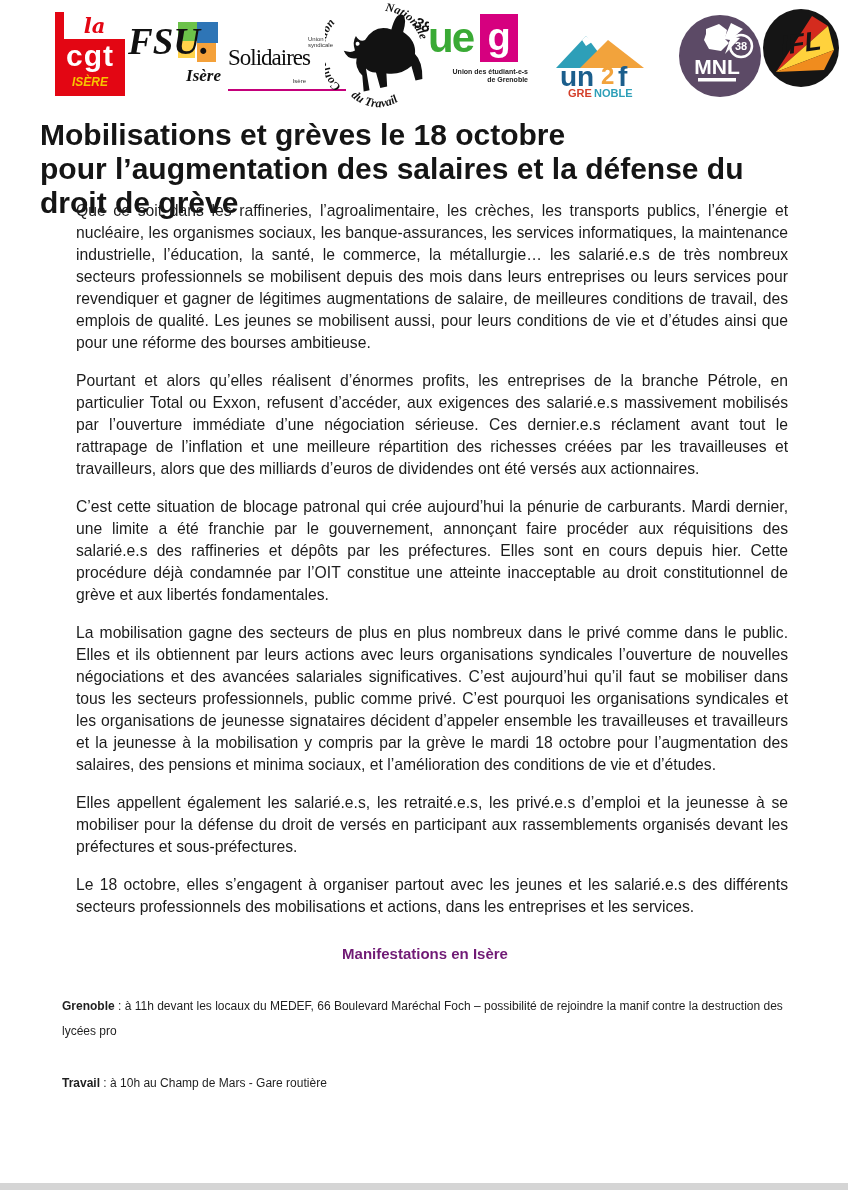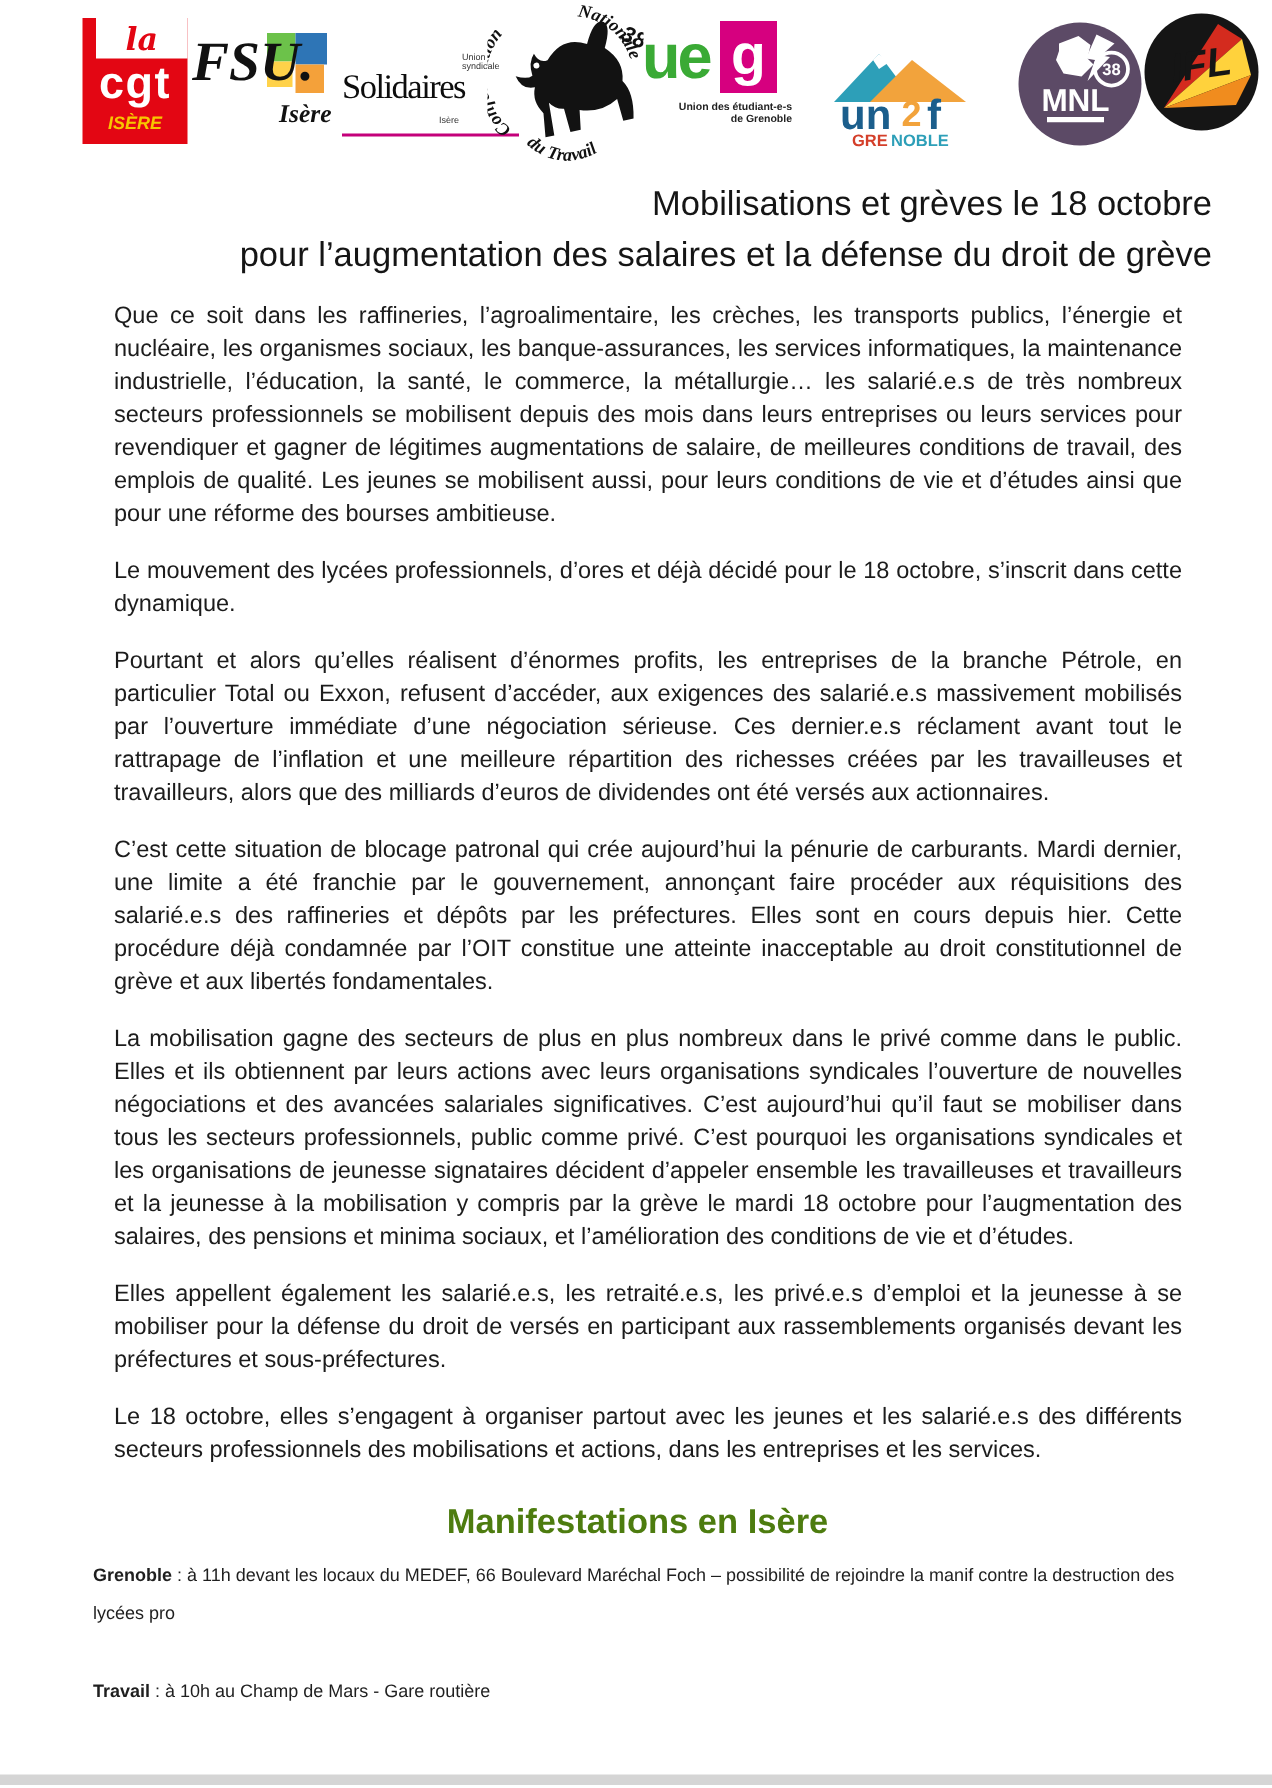--- a/index.html
+++ b/index.html
@@ -79,33 +79,33 @@
   .unef { left:546px; top:26px; width:120px; height:74px; }
 
   
   .mnl { left:678px; top:14px; width:84px; height:84px; }
 
   
   .ifl { left:762px; top:8px; width:78px; height:80px; }
 
   
   .doc-title {
-    position:absolute; left:40px; top:118px; width:768px; text-align:right;
-    font-weight:normal; font-size:23px; line-height:34px; color:#151515;
+    position:absolute; left:40px; top:118px; width:768px; text-align:left;
+    font-weight:bold; font-size:30px; line-height:34px; color:#151515;
   }
 
   
   .content { position:absolute; left:62px; top:200px; width:726px; }
   .content p {
     margin:0 0 16px 14px; text-align:justify;
     font-size:15.7px; line-height:22px; color:#1c1c1c;
   }
   .section-heading {
-    text-align:center; font-weight:bold; font-size:23px; line-height:32px;
-    color:#4d7c0f; margin:20px 0 8px 0;
+    text-align:center; font-weight:bold; font-size:15px; line-height:32px;
+    color:#701a75; margin:20px 0 24px 0;
   }
   .event { font-size:12px; line-height:25px; margin-bottom:27px; text-align:left; }
   .event .city { font-weight:bold; }
 
   
   .bottom-bar { position:absolute; left:0; bottom:2px; width:848px; height:7px; background:#d5d5d5; }
 </style>
 </head>
 <body>
 
@@ -202,21 +202,20 @@
 
 </div>
 
 <div class="doc-title">
   <div>Mobilisations et grèves le 18 octobre</div>
   <div>pour l’augmentation des salaires et la défense du droit de grève</div>
 </div>
 
 <div class="content">
   <p>Que ce soit dans les raffineries, l’agroalimentaire, les crèches, les transports publics, l’énergie et nucléaire, les organismes sociaux, les banque-assurances, les services informatiques, la maintenance industrielle, l’éducation, la santé, le commerce, la métallurgie… les salarié.e.s de très nombreux secteurs professionnels se mobilisent depuis des mois dans leurs entreprises ou leurs services pour revendiquer et gagner de légitimes augmentations de salaire, de meilleures conditions de travail, des emplois de qualité. Les jeunes se mobilisent aussi, pour leurs conditions de vie et d’études ainsi que pour une réforme des bourses ambitieuse.</p>
-  <p>Le mouvement des lycées professionnels, d’ores et déjà décidé pour le 18 octobre, s’inscrit dans cette dynamique.</p>
   <p>Pourtant et alors qu’elles réalisent d’énormes profits, les entreprises de la branche Pétrole, en particulier Total ou Exxon, refusent d’accéder, aux exigences des salarié.e.s massivement mobilisés par l’ouverture immédiate d’une négociation sérieuse. Ces dernier.e.s réclament avant tout le rattrapage de l’inflation et une meilleure répartition des richesses créées par les travailleuses et travailleurs, alors que des milliards d’euros de dividendes ont été versés aux actionnaires.</p>
   <p>C’est cette situation de blocage patronal qui crée aujourd’hui la pénurie de carburants. Mardi dernier, une limite a été franchie par le gouvernement, annonçant faire procéder aux réquisitions des salarié.e.s des raffineries et dépôts par les préfectures. Elles sont en cours depuis hier. Cette procédure déjà condamnée par l’OIT constitue une atteinte inacceptable au droit constitutionnel de grève et aux libertés fondamentales.</p>
   <p>La mobilisation gagne des secteurs de plus en plus nombreux dans le privé comme dans le public. Elles et ils obtiennent par leurs actions avec leurs organisations syndicales l’ouverture de nouvelles négociations et des avancées salariales significatives. C’est aujourd’hui qu’il faut se mobiliser dans tous les secteurs professionnels, public comme privé. C’est pourquoi les organisations syndicales et les organisations de jeunesse signataires décident d’appeler ensemble les travailleuses et travailleurs et la jeunesse à la mobilisation y compris par la grève le mardi 18 octobre pour l’augmentation des salaires, des pensions et minima sociaux, et l’amélioration des conditions de vie et d’études.</p>
   <p>Elles appellent également les salarié.e.s, les retraité.e.s, les privé.e.s d’emploi et la jeunesse à se mobiliser pour la défense du droit de versés en participant aux rassemblements organisés devant les préfectures et sous-préfectures.</p>
   <p>Le 18 octobre, elles s’engagent à organiser partout avec les jeunes et les salarié.e.s des différents secteurs professionnels des mobilisations et actions, dans les entreprises et les services.</p>
 
   <div class="section-heading">Manifestations en Isère</div>
 
   <div class="event">
     <span class="city">Grenoble</span><span> : à 11h devant les locaux du MEDEF, 66 Boulevard Maréchal Foch – possibilité de rejoindre la manif contre la destruction des lycées pro</span>

